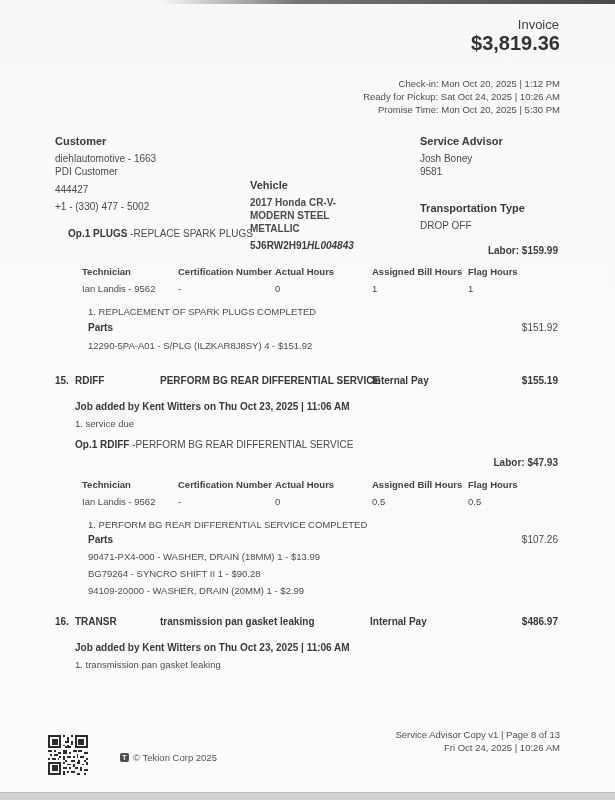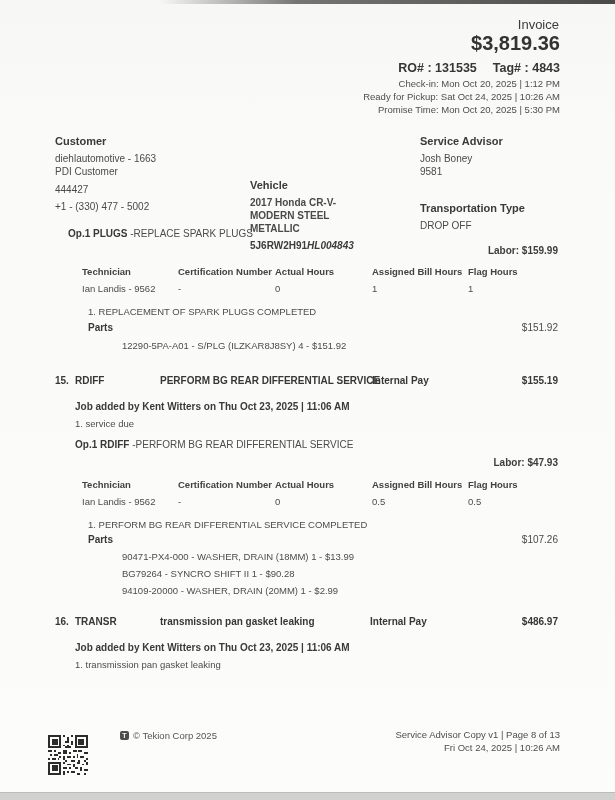--- a/index.html
+++ b/index.html
@@ -35,41 +35,38 @@
   .optitle{font-size:10px;color:#4c4c4c;}
   .optitle .ob{font-weight:bold;color:#383838;}
   .labor{font-size:10px;font-weight:bold;color:#3c3c3c;}
   .tt{left:82px;display:flex;font-size:9.5px;}
   .tt span{display:inline-block;}
   .tt .c1{width:96px;}.tt .c2{width:97px;}.tt .c3{width:97px;}.tt .c4{width:96px;}.tt .c5{width:80px;}
   .tt.hd span{font-weight:600;color:#424242;}
   .note{font-size:9.5px;color:#4c4c4c;}
   .parts-label{font-size:10px;font-weight:bold;color:#383838;}
   .parts-total{font-size:10px;color:#4a4a4a;}
-  .partline{font-size:9.5px;color:#4c4c4c;margin-left:34px;}
+  .partline{font-size:9.5px;color:#4c4c4c;}
   .jobrow{font-size:10px;font-weight:bold;color:#373737;}
   .addedby{font-size:10px;font-weight:bold;color:#3a3a3a;}
   .concern{font-size:9.5px;color:#4c4c4c;}
   
   .f-copy{font-size:9.5px;color:#555;display:flex;align-items:center;gap:4px;}
   .tek-logo{display:inline-flex;align-items:center;justify-content:center;width:9px;height:9px;border-radius:2px;background:#4d4d4d;color:#fafafa;font-size:7px;font-weight:bold;line-height:1;}
   .f-right{right:55px;font-size:9.5px;color:#4e4e4e;}
 </style>
 </head>
 <body>
 
 <div class="page">
   <div class="scan-top"></div>
   <div class="scan-bottom"></div>
 
   <div class="abs h-invoice">Invoice</div>
   <div class="abs h-total">$3,819.36</div>
-  <div class="abs h-ro">
-    <span>RO# : 131535</span><span class="gap"></span><span>Tag# : 4843</span>
-  </div>
   <div class="abs h-meta" style="top:78px;">Check-in: Mon Oct 20, 2025 | 1:12 PM</div>
   <div class="abs h-meta" style="top:91px;">Ready for Pickup: Sat Oct 24, 2025 | 10:26 AM</div>
   <div class="abs h-meta" style="top:104px;">Promise Time: Mon Oct 20, 2025 | 5:30 PM</div>
 
   <div class="abs" style="left:55px;top:135px;">
     <div class="col-label">Customer</div>
     <div class="info">diehlautomotive - 1663</div>
     <div class="info">PDI Customer</div>
     <div class="info" style="margin-top:5px;">444427</div>
     <div class="info" style="margin-top:4px;">+1 - (330) 477 - 5002</div>
@@ -221,19 +218,19 @@
         <rect x="17" y="17" width="1" height="2"></rect>
           <rect x="19" y="18" width="2" height="1"></rect>
         <rect x="8" y="19" width="1" height="2"></rect>
           <rect x="10" y="19" width="1" height="1"></rect>
           <rect x="12" y="19" width="2" height="1"></rect>
         <rect x="15" y="20" width="2" height="1"></rect>
           <rect x="19" y="20" width="1" height="1"></rect>
       </g>
     </svg>
   </div>
-  <div class="abs f-copy" style="left:100px;top:730px;padding-left:20px;">
+  <div class="abs f-copy" style="left:100px;top:752px;padding-left:20px;">
     <span class="tek-logo">T</span>
     <span>© Tekion Corp 2025</span>
   </div>
   <div class="abs f-right r" style="top:729px;">Service Advisor Copy v1 | Page 8 of 13</div>
   <div class="abs f-right r" style="top:742px;">Fri Oct 24, 2025 | 10:26 AM</div>
 </div>
 
 </body></html>

